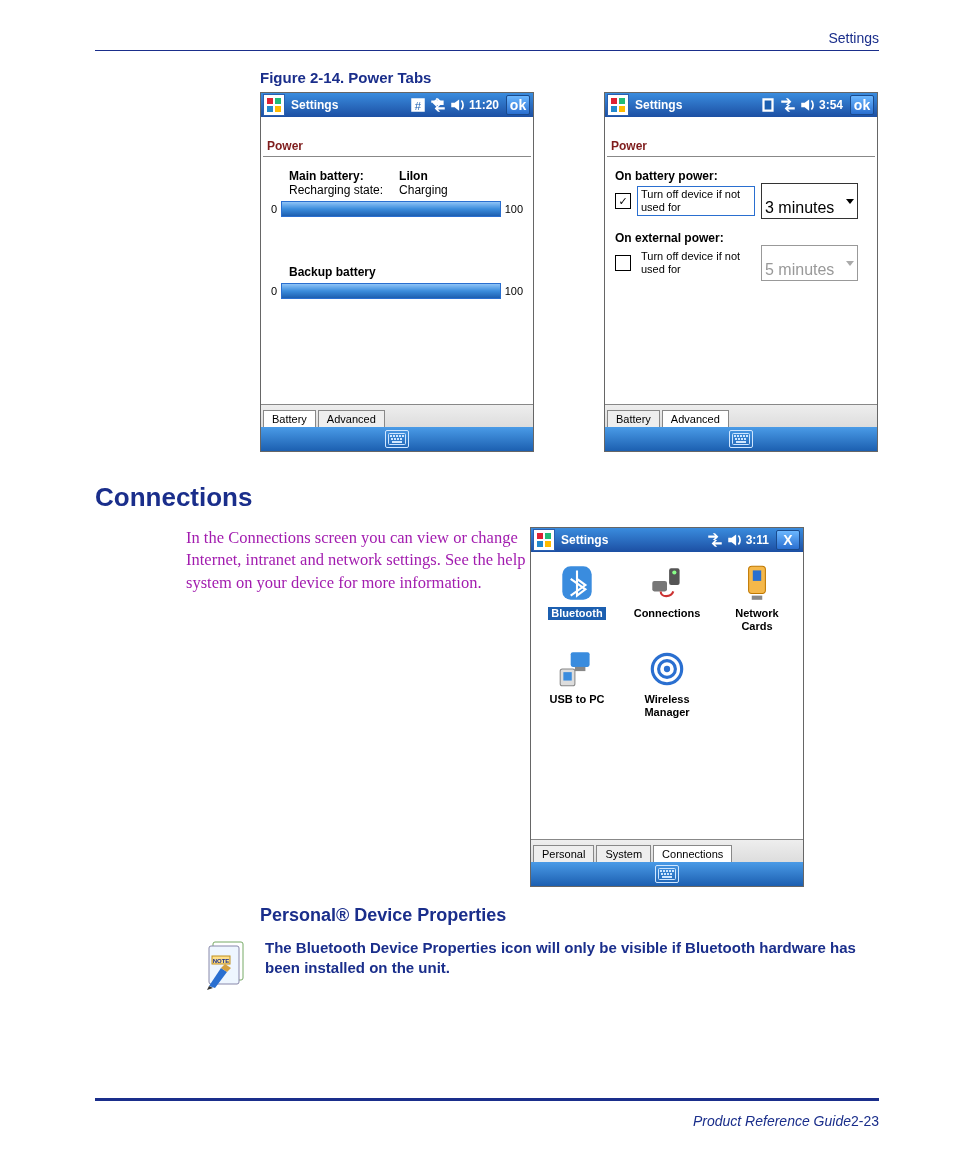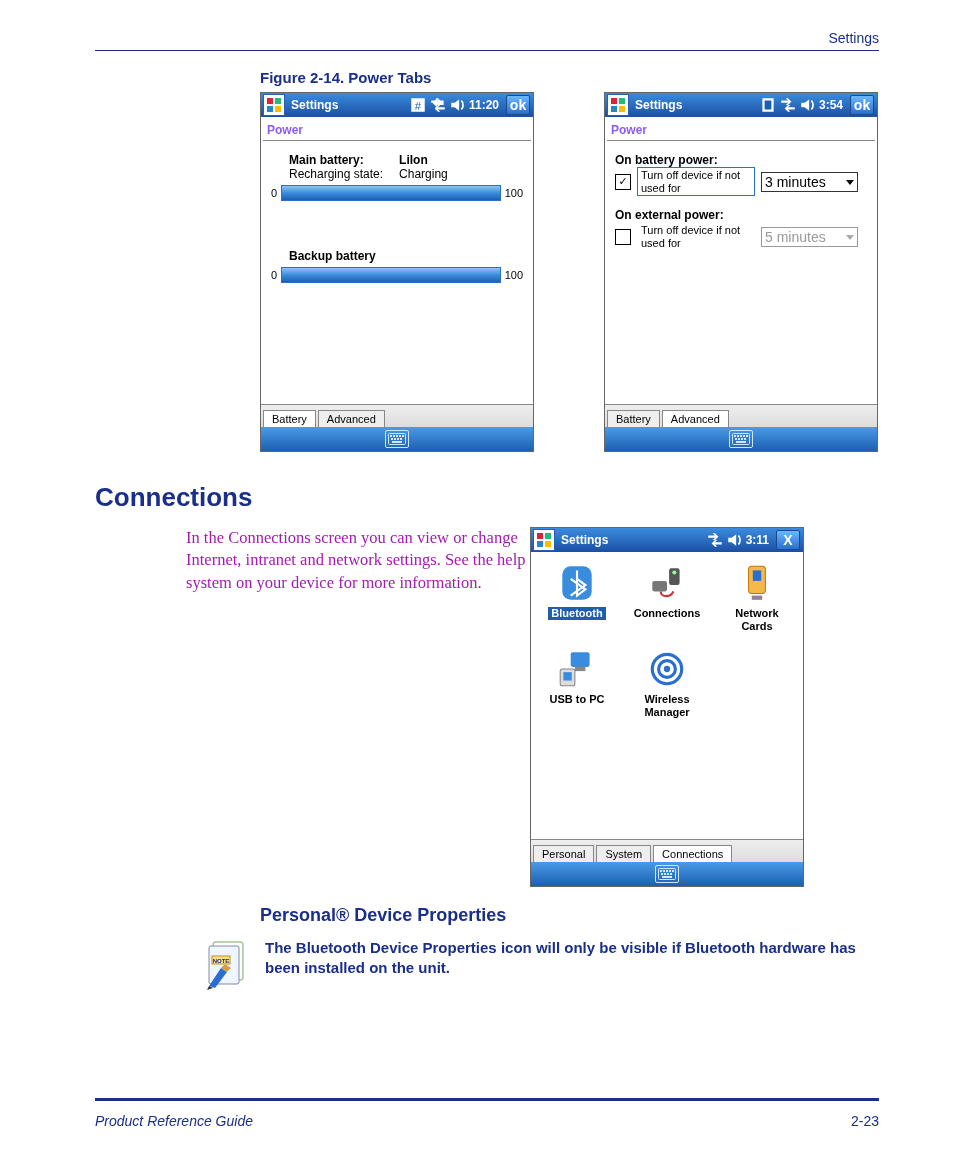--- a/index.html
+++ b/index.html
@@ -76,24 +76,25 @@
     width: 22px; height: 18px;
     background: linear-gradient(to bottom,#6bb7ff,#2a6fd0);
     border: 1px solid #1a4a8c;
     border-radius: 2px;
     font-weight: bold;
     font-size: 14px;
     display: inline-flex; align-items: center; justify-content: center;
     margin-left: 3px;
   }
   .wm-section-label {
-    color: #8b5cf6;
+    color: #7f1d1d;
     font-weight: bold;
     padding: 6px 6px 0 6px;
     font-size: 12px;
+    margin-top: 16px;
   }
   .wm-hr { border-bottom: 1px solid #888; margin: 3px 2px 6px 2px; }
   .wm-body { padding: 6px 10px; flex: 1; position: relative; }
   .wm-bold { font-weight: bold; }
   .wm-row { display: flex; gap: 16px; font-size: 12px; }
   .wm-bar-row { display: flex; align-items: center; gap: 4px; margin: 4px 0 12px 0; }
   .wm-bar-row .n { font-size: 11px; }
   .wm-bar {
     flex: 1; height: 14px;
     border: 1px solid #2a6fd0;
@@ -109,22 +110,22 @@
     border: 1px solid #2a6fd0;
     padding: 1px 3px;
     font-size: 11px;
     line-height: 1.15;
     width: 110px;
   }
   .wm-chk-label.noborder { border-color: transparent; }
   .wm-select {
     width: 78px;
     border: 1px solid #333;
-    font-size: 14px;
-    padding: 1px 14px 1px 3px;
+    font-size: 16px;
+    padding: 15px 14px 1px 3px;
     position: relative;
     background:#fff;
   }
   .wm-select.disabled { color:#999; border-color:#999; }
   .wm-select::after {
     content:"";
     position:absolute; right:3px; top:50%; margin-top:-2px;
     border-left:4px solid transparent; border-right:4px solid transparent;
     border-top:5px solid #000;
   }
@@ -192,22 +193,22 @@
   
   .note-row { display:flex; align-items:flex-start; gap:10px; margin-left:108px; margin-right:4px; }
   .note-icon { width:52px; height:52px; flex:0 0 auto; }
   .note-text {
     color:#1a2e8b; font-family: Arial, Verdana, sans-serif; font-weight:bold;
     font-size:15px; line-height:1.35;
   }
 
   
   .footer-rule { position:absolute; left:95px; right:75px; bottom:58px; border-top:3px solid #1a2e8b; }
-  .footer { position:absolute; left:95px; right:75px; bottom:30px; display:flex; justify-content:space-between;
-    color:#1a2e8b; font-family: Verdana, Arial, sans-serif; font-style:italic; font-size:14px;gap:16px; }
+  .footer { position:absolute; left:95px; right:75px; bottom:30px; display:flex; justify-content:flex-end;
+    color:#1a2e8b; font-family: Verdana, Arial, sans-serif; font-style:italic; font-size:14px; }
   .footer .pg { font-style: normal; }
 </style>
 </head>
 <body>
 
 <div class="page">
   <div class="header-right">Settings</div>
   <div class="header-rule"></div>
 
   <div class="figure-caption">Figure 2-14. Power Tabs</div>

